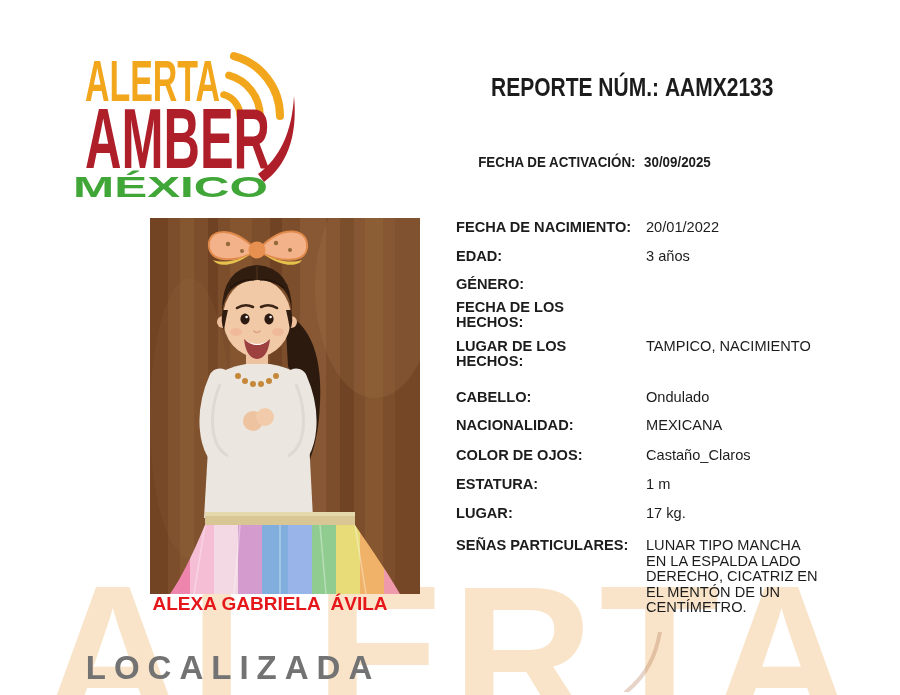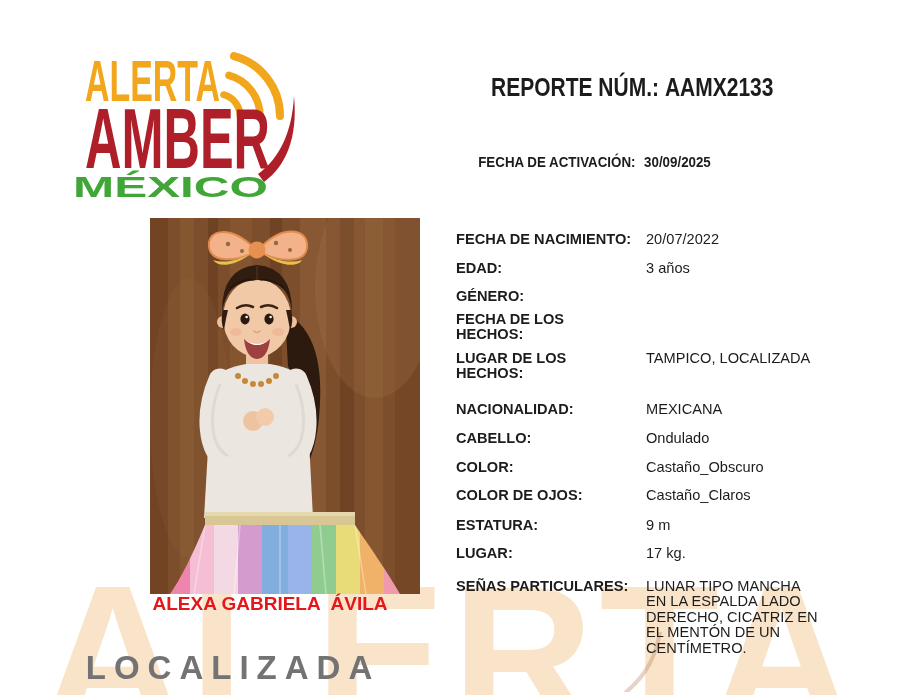--- a/index.html
+++ b/index.html
@@ -35,21 +35,21 @@
   .activation-line{
     margin-top:4px;font-size:15.5px;font-weight:bold;white-space:pre;
     transform:scaleX(.86);transform-origin:left top;
   }
   .activation-line .date{margin-left:10px;}
 
   
   .photo{left:150px;top:218px;width:270px;height:376px;}
 
   
-  .fields{left:456px;top:220px;width:400px;font-size:14.6px;line-height:15.5px;margin-top:12px;}
+  .fields{left:456px;top:220px;width:400px;font-size:14.6px;line-height:15.5px;}
   .field-row{display:flex;align-items:flex-start;}
   .field-label{width:190px;flex:none;font-weight:bold;white-space:pre;}
   .field-value{flex:1;white-space:pre;}
   .m13{margin-bottom:13px}.m14{margin-bottom:14px}.m7{margin-bottom:7px}
   .m8{margin-bottom:8px}.m20{margin-bottom:20px}.m17{margin-bottom:17px}
 
   
   .subject-name{
     left:120px;top:593px;width:300px;text-align:center;
     font-size:19px;font-weight:bold;color:#e5171b;white-space:pre;
@@ -196,57 +196,53 @@
           <rect x="234" y="300" width="24" height="80" fill="#ee9aac"></rect>
           <path d="M 55 307 L 44 376 M 90 307 L 84 376 M 130 307 L 130 376 M 170 307 L 176 376 M 205 307 L 216 376" stroke="#ffffff" stroke-width="1.5" opacity=".35"></path>
         </g>
       </g>
     </svg>
   </div>
 
   <div class="layer fields">
     <div class="field-row m13">
       <span class="field-label">FECHA DE NACIMIENTO:</span>
-      <span class="field-value">20/07/2022</span>
+      <span class="field-value">20/01/2022</span>
     </div>
     <div class="field-row m13">
       <span class="field-label">EDAD:</span>
       <span class="field-value">3 años</span>
     </div>
     <div class="field-row m7">
       <span class="field-label">GÉNERO:</span>
     </div>
     <div class="field-row m8">
       <span class="field-label">FECHA DE LOS
 HECHOS:</span>
     </div>
     <div class="field-row m20">
       <span class="field-label">LUGAR DE LOS
 HECHOS:</span>
-      <span class="field-value">TAMPICO, LOCALIZADA</span>
+      <span class="field-value">TAMPICO, NACIMIENTO</span>
+    </div>
+    <div class="field-row m13">
+      <span class="field-label">CABELLO:</span>
+      <span class="field-value">Ondulado</span>
     </div>
     <div class="field-row m14">
       <span class="field-label">NACIONALIDAD:</span>
       <span class="field-value">MEXICANA</span>
     </div>
-    <div class="field-row m13">
-      <span class="field-label">CABELLO:</span>
-      <span class="field-value">Ondulado</span>
-    </div>
-    <div class="field-row m13">
-      <span class="field-label">COLOR:</span>
-      <span class="field-value">Castaño_Obscuro</span>
-    </div>
     <div class="field-row m14">
       <span class="field-label">COLOR DE OJOS:</span>
       <span class="field-value">Castaño_Claros</span>
     </div>
     <div class="field-row m13">
       <span class="field-label">ESTATURA:</span>
-      <span class="field-value">9 m</span>
+      <span class="field-value">1 m</span>
     </div>
     <div class="field-row m17">
       <span class="field-label">LUGAR:</span>
       <span class="field-value">17 kg.</span>
     </div>
     <div class="field-row">
       <span class="field-label">SEÑAS PARTICULARES:</span>
       <span class="field-value">LUNAR TIPO MANCHA
 EN LA ESPALDA LADO
 DERECHO, CICATRIZ EN

